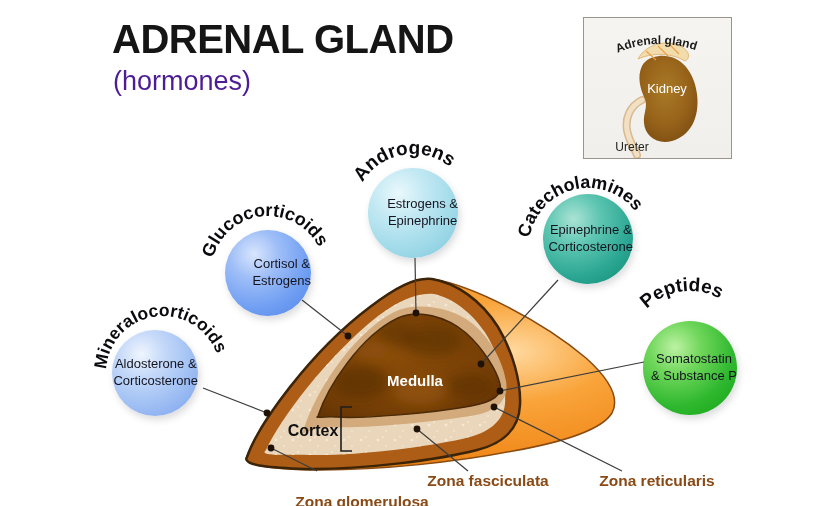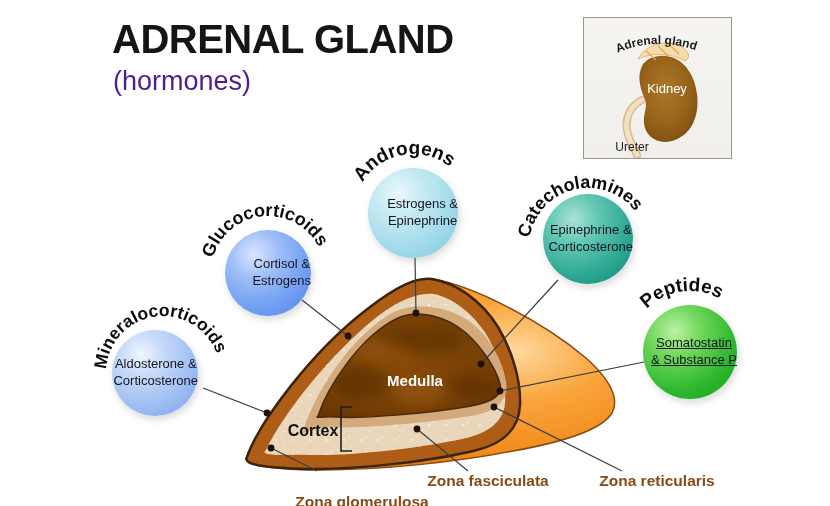--- a/index.html
+++ b/index.html
@@ -43,23 +43,22 @@
   }
   #sphere-androgens{
     left:368px;top:168px;width:90px;height:90px;
     background:radial-gradient(circle at 34% 28%, #eaf8fc 0%, #c3e9f3 30%, #9ed9e8 66%, #7fc7db 100%);
   }
   #sphere-catecholamines{
     left:543px;top:194px;width:90px;height:90px;
     background:radial-gradient(circle at 34% 28%, #abe3d5 0%, #5ec6b2 30%, #2aa692 66%, #0f8871 100%);
   }
   #sphere-peptides{
-    left:643px;top:305px;width:94px;height:94px;
+    left:643px;top:321px;width:94px;height:94px;
     background:radial-gradient(circle at 34% 28%, #bdf2a4 0%, #71d75c 28%, #2fb82f 64%, #12a012 100%);
-    text-decoration:underline;
   }
   
   .zona-label{
     position:absolute;transform:translateX(-50%);
     font-size:15.5px;font-weight:bold;color:#8a4a16;white-space:nowrap;
   }
   #overlay-svg{left:0;top:0;pointer-events:none;}
 </style>
 </head>
 <body>

